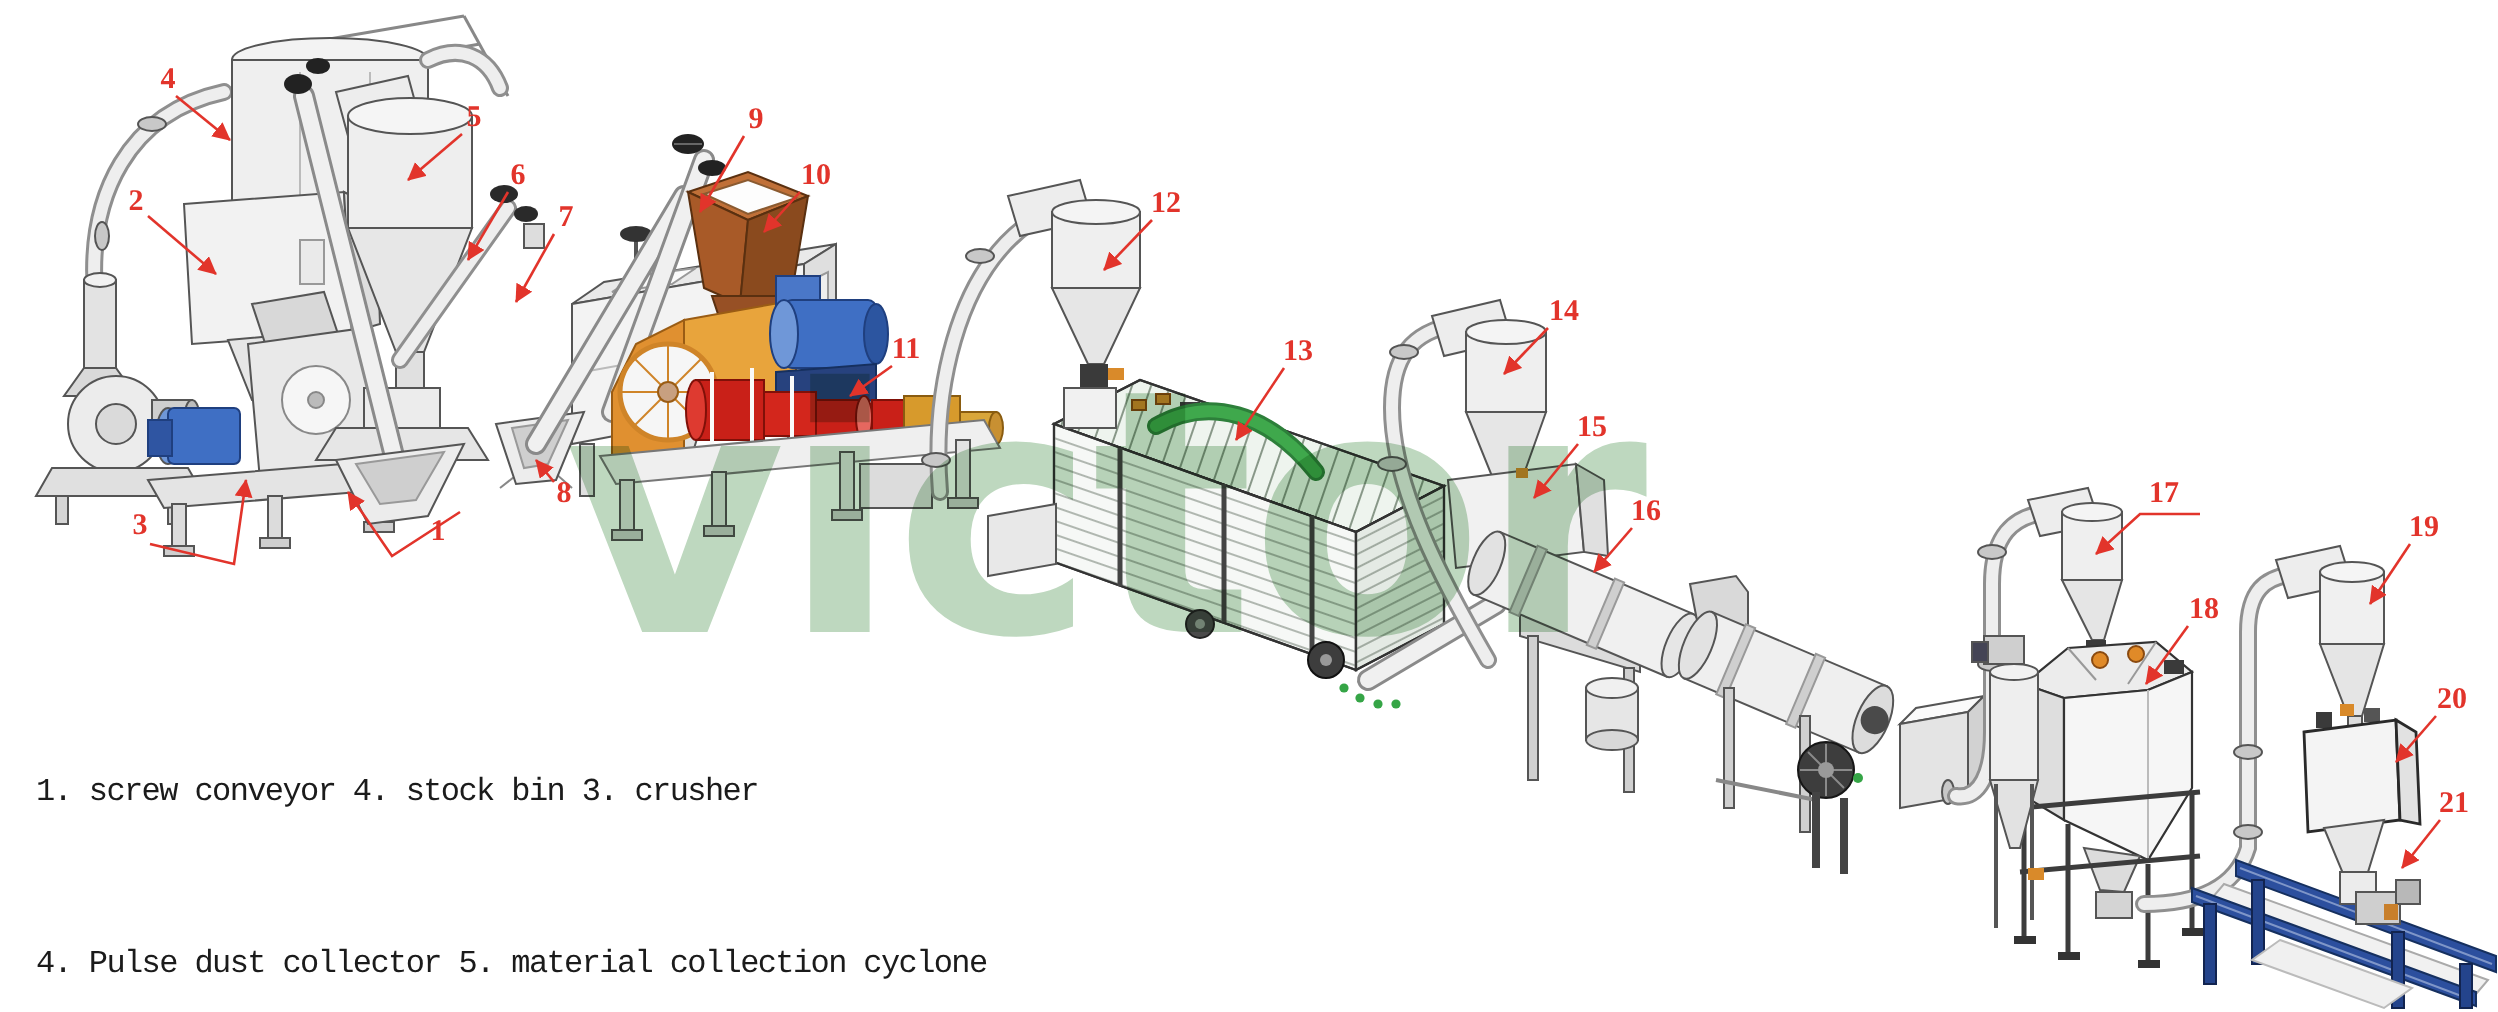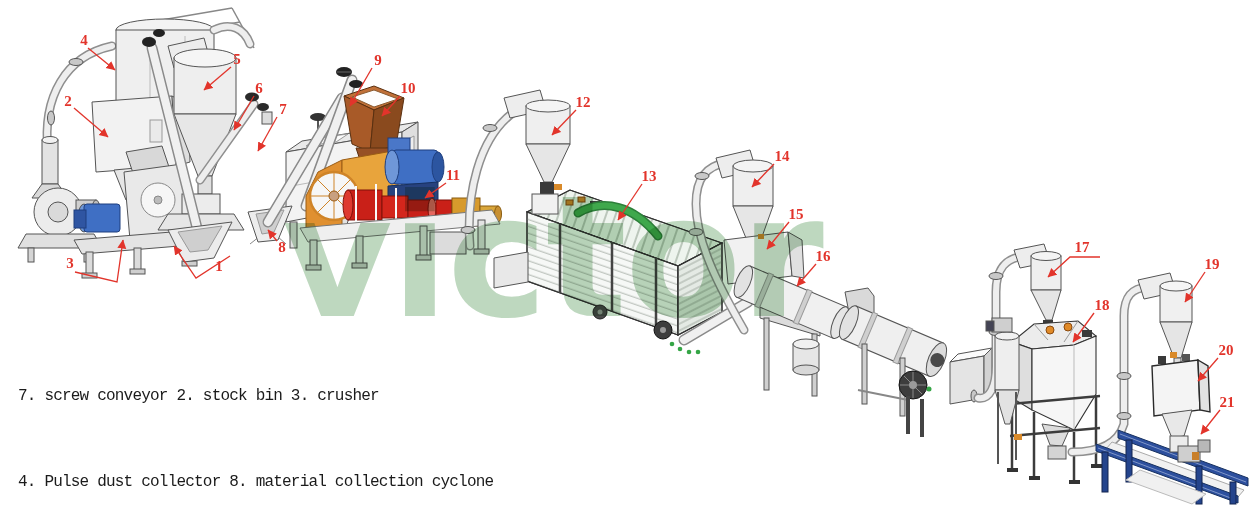--- a/index.html
+++ b/index.html
@@ -434,20 +434,20 @@
         <polyline points="1205,272 1185,302" fill="none" stroke="#e2342b" stroke-width="1.3" marker-end="url(#arrowhead)"></polyline>
         <text x="1212" y="264" class="callout-num" fill="#e2342b">19</text>
         <polyline points="1218,358 1198,381" fill="none" stroke="#e2342b" stroke-width="1.3" marker-end="url(#arrowhead)"></polyline>
         <text x="1226" y="350" class="callout-num" fill="#e2342b">20</text>
         <polyline points="1220,410 1201,434" fill="none" stroke="#e2342b" stroke-width="1.3" marker-end="url(#arrowhead)"></polyline>
         <text x="1227" y="402" class="callout-num" fill="#e2342b">21</text>
       </g>
 </svg>
 
 <div class="legend" style="color: rgb(27, 27, 27);">
-  <div>7. screw conveyor 2. stock bin 3. crusher</div>
-  <div>4. Pulse dust collector 8. material collection cyclone</div>
+  <div>1. screw conveyor 4. stock bin 3. crusher</div>
+  <div>4. Pulse dust collector 5. material collection cyclone</div>
   
   
   
   
 </div>
 </div>
 
 </body></html>

